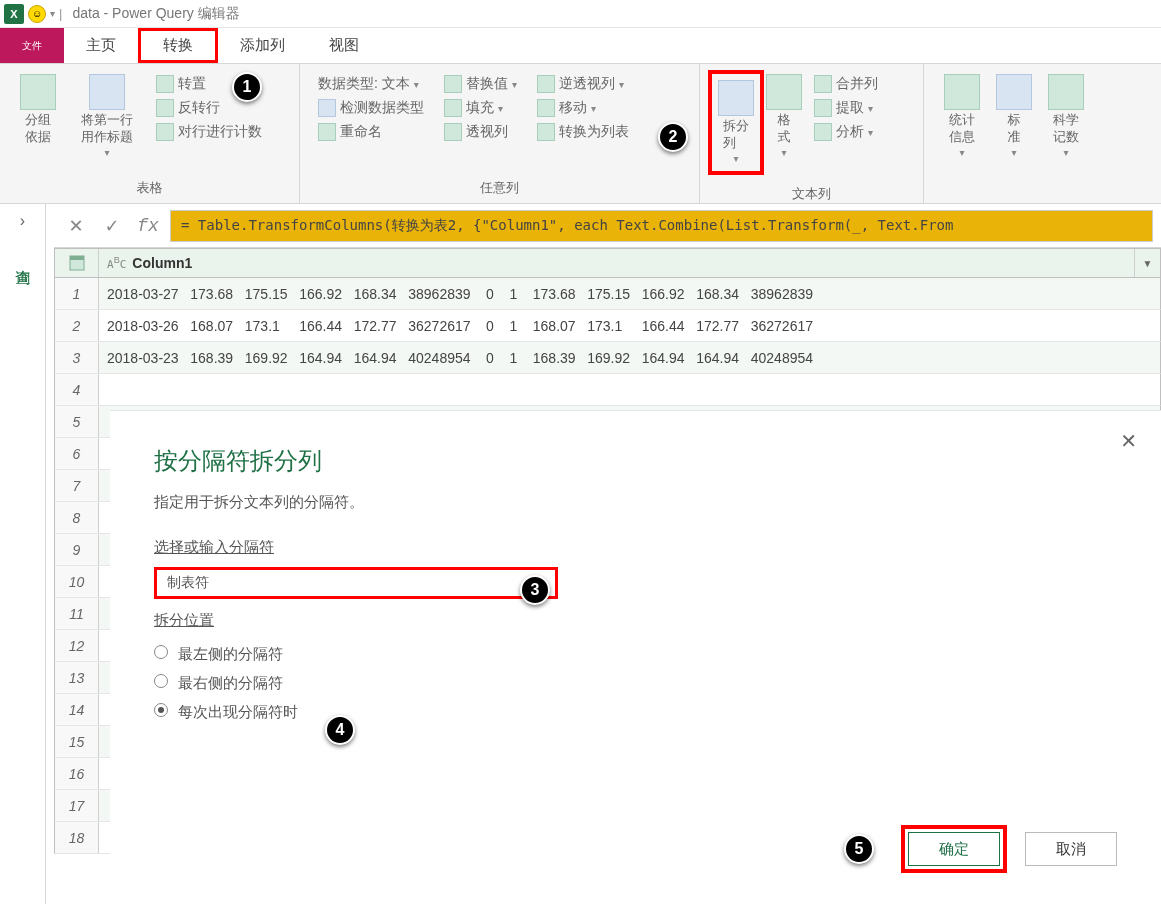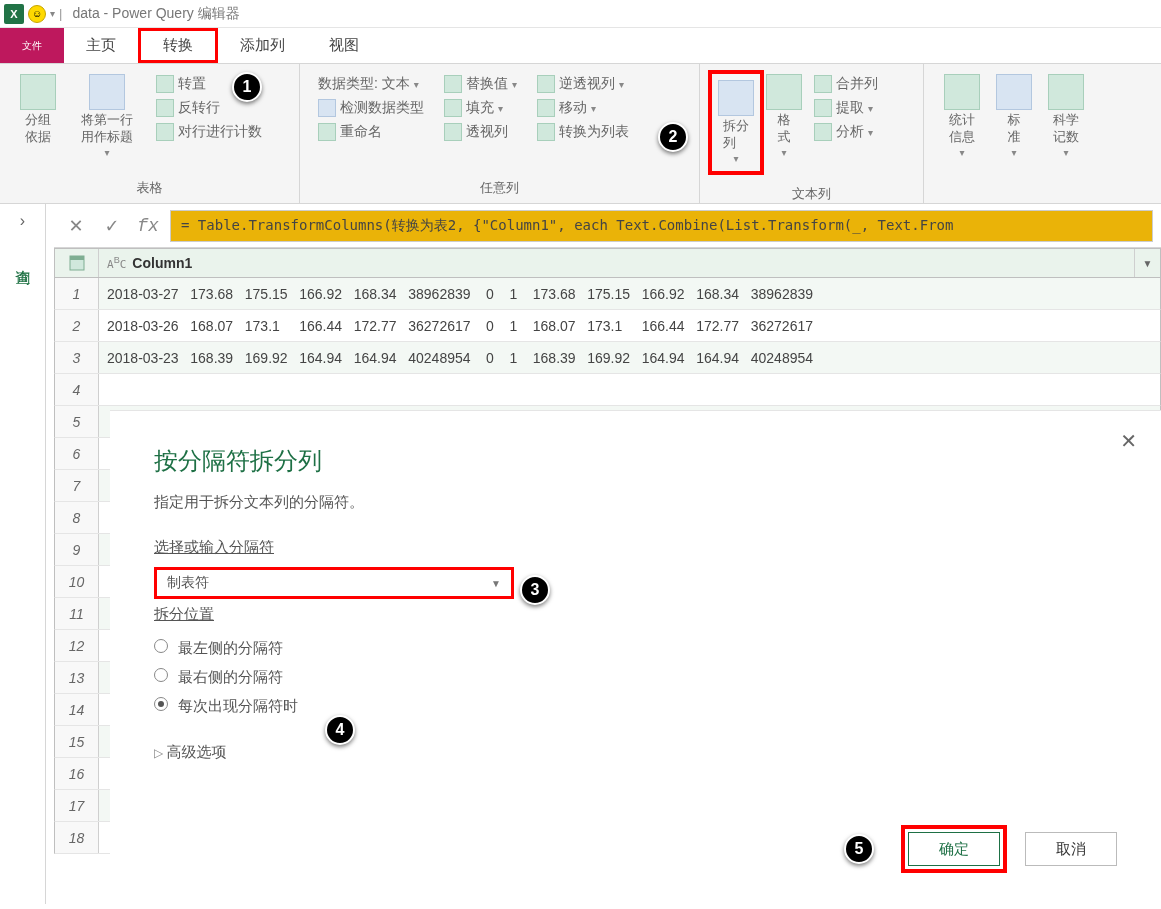--- a/index.html
+++ b/index.html
@@ -58,21 +58,21 @@
 .grid-row .rownum { width:44px; border-right:1px solid #cfcfcf; display:flex; align-items:center; justify-content:center; font-size:14px; font-style:italic; color:#666; background:#f8f8f8;}
 .grid-row .cell { flex:1; padding:0 8px; display:flex; align-items:center; font-size:14px; color:#444; white-space:pre; font-family:"Segoe UI",sans-serif;}
 .grid-row.empty .cell { }
 
 
 .dialog { position:absolute; left:110px; top:410px; right:0; bottom:0; background:#fff; border-top:1px solid #e5e5e5; padding:34px 44px; }
 .dialog .close { position:absolute; right:24px; top:18px; font-size:20px; color:#666; cursor:pointer; }
 .dialog h2 { font-size:24px; font-weight:400; color:#1e7045; margin-bottom:16px; }
 .dialog .subtitle { font-size:15px; color:#555; margin-bottom:26px; }
 .dialog .field-label { font-size:15px; color:#555; margin-bottom:10px;text-decoration:underline; }
-.dialog .combo { width:360px; height:32px; border:3px solid #ff0000; display:flex; align-items:center; padding:0 10px; font-size:14px; color:#555; margin-bottom:6px; position:relative; }
+.dialog .combo { width:404px; height:32px; border:3px solid #ff0000; display:flex; align-items:center; padding:0 10px; font-size:14px; color:#555; margin-bottom:12px; position:relative; }
 .dialog .combo .caret { margin-left:auto; font-size:10px; color:#777; }
 .dialog .radio-group { margin-bottom:22px; }
 .dialog .radio-opt { display:flex; align-items:flex-start; font-size:15px; color:#555; padding:5px 0; }
 .dialog .radio-opt .r { width:14px; height:14px; border:1px solid #888; border-radius:50%; margin-right:10px; display:flex; align-items:center; justify-content:center; }
 .dialog .radio-opt.sel .r::after { content:""; width:6px; height:6px; background:#555; border-radius:50%; }
 .dialog .advanced { font-size:15px; color:#555; }
 .dialog .advanced::before { content:"▷ "; color:#888; font-size:12px; }
 .dialog .buttons { position:absolute; right:44px; bottom:36px; display:flex; gap:18px; align-items:center;}
 .dialog .btn { width:92px; height:34px; border:1px solid #bbb; background:#fff; font-size:15px; color:#333; display:flex; align-items:center; justify-content:center; cursor:pointer; }
 .dialog .btn.ok-wrap { border:4px solid #ff0000; padding:3px; width:auto; height:auto; }
@@ -372,21 +372,20 @@
     <div class="radio-opt">
         <span class="r"></span>
         <span>最右侧的分隔符</span>
       </div>
     <div class="radio-opt sel">
         <span class="r"></span>
         <span>每次出现分隔符时</span>
       </div>
   </div>
 
-  <div class="advanced"><span>高级选项</span></div>
 
   <div class="buttons">
     <div class="btn ok-wrap">
       <div class="inner">确定</div>
     </div>
     <div class="btn">取消</div>
   </div>
 </div>
 
 <div class="callout" style="left:520px; top:575px;">3</div>

